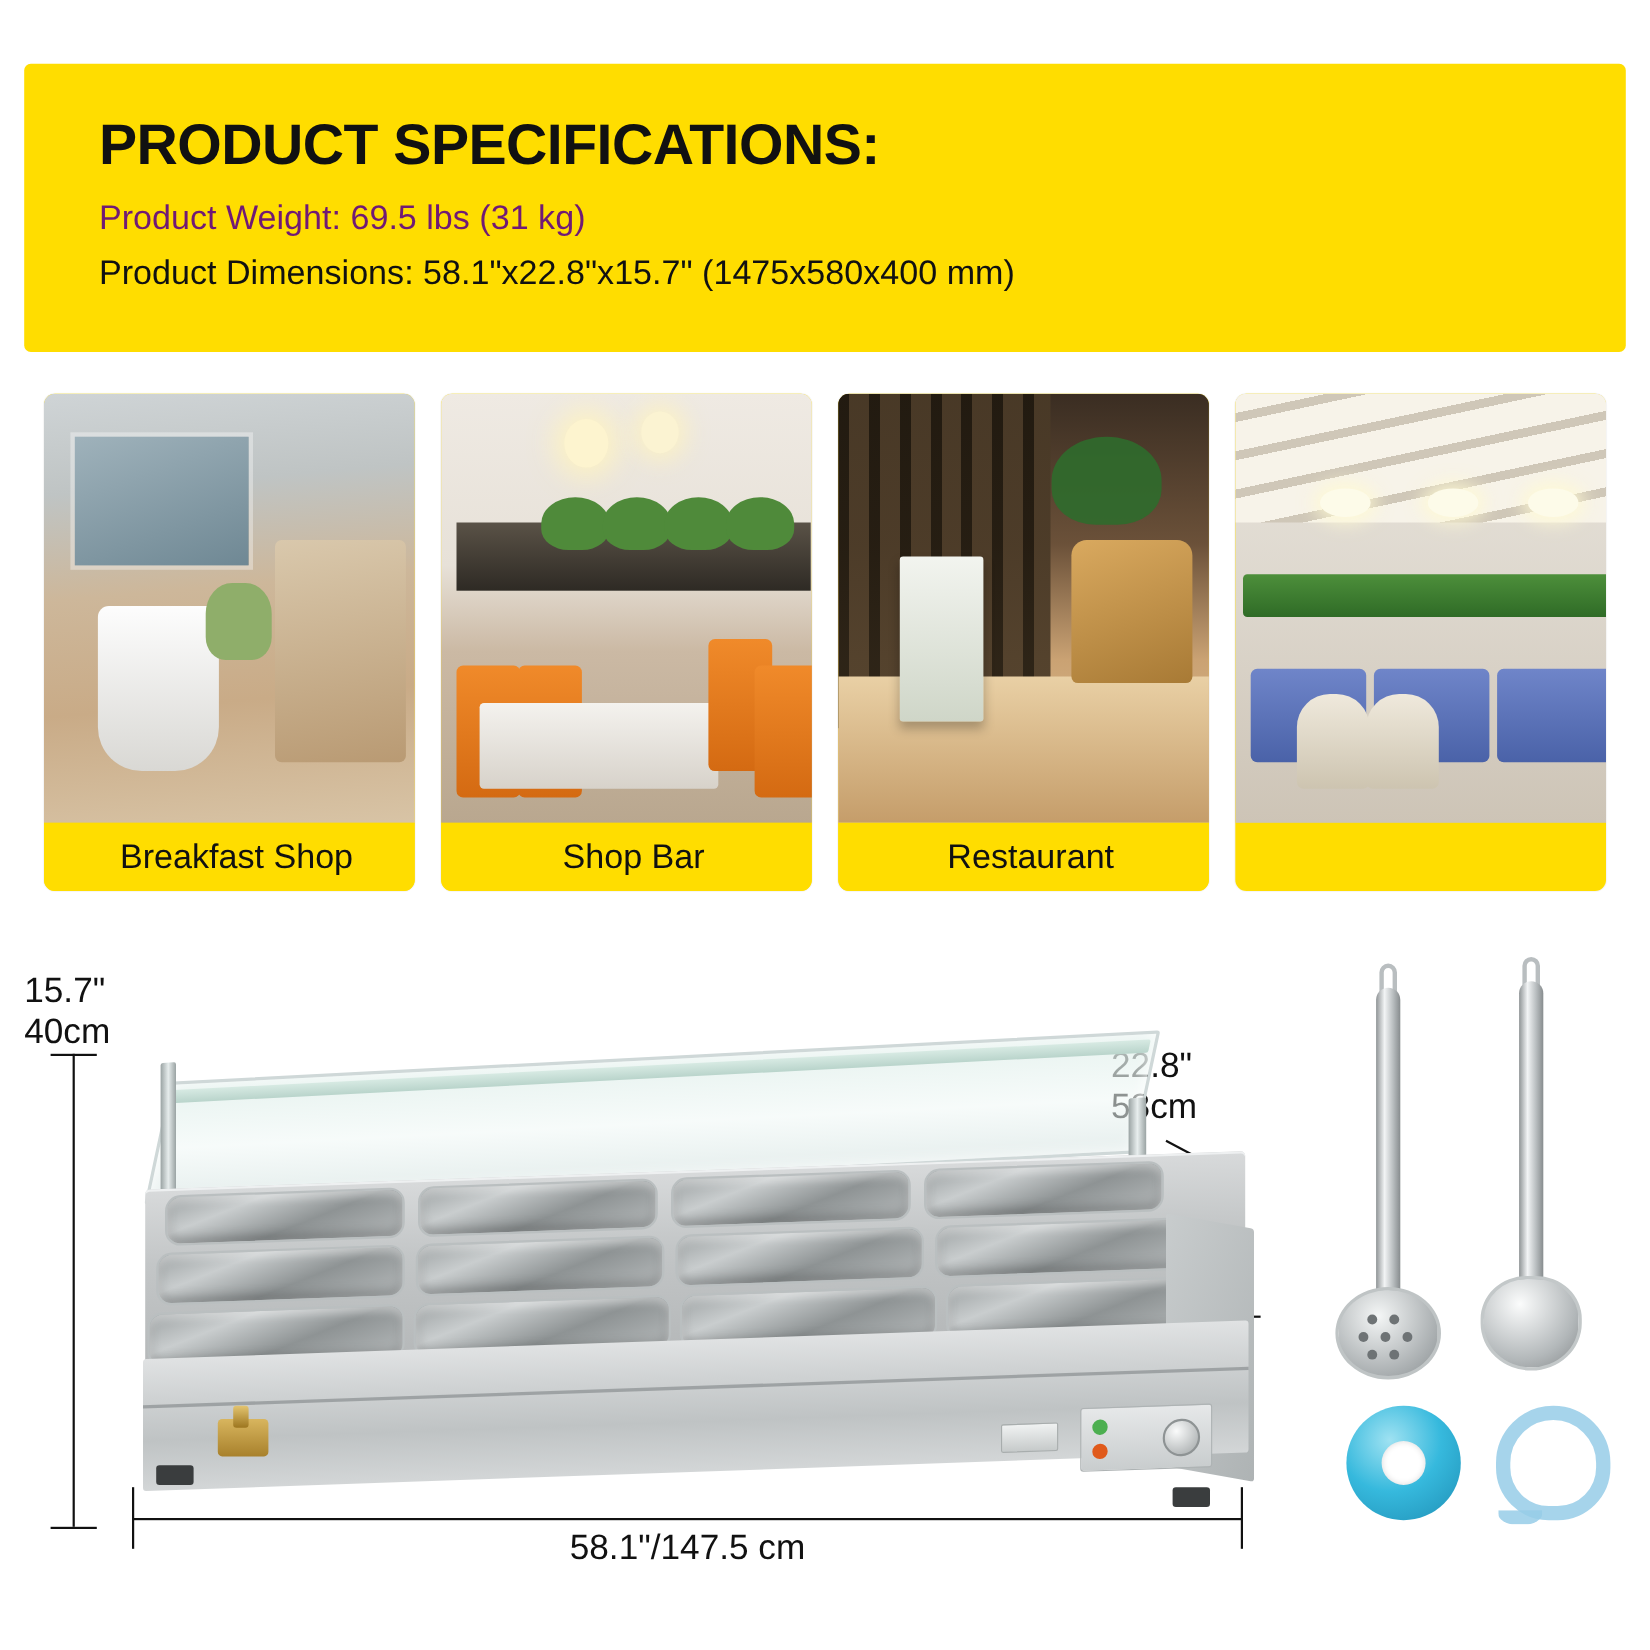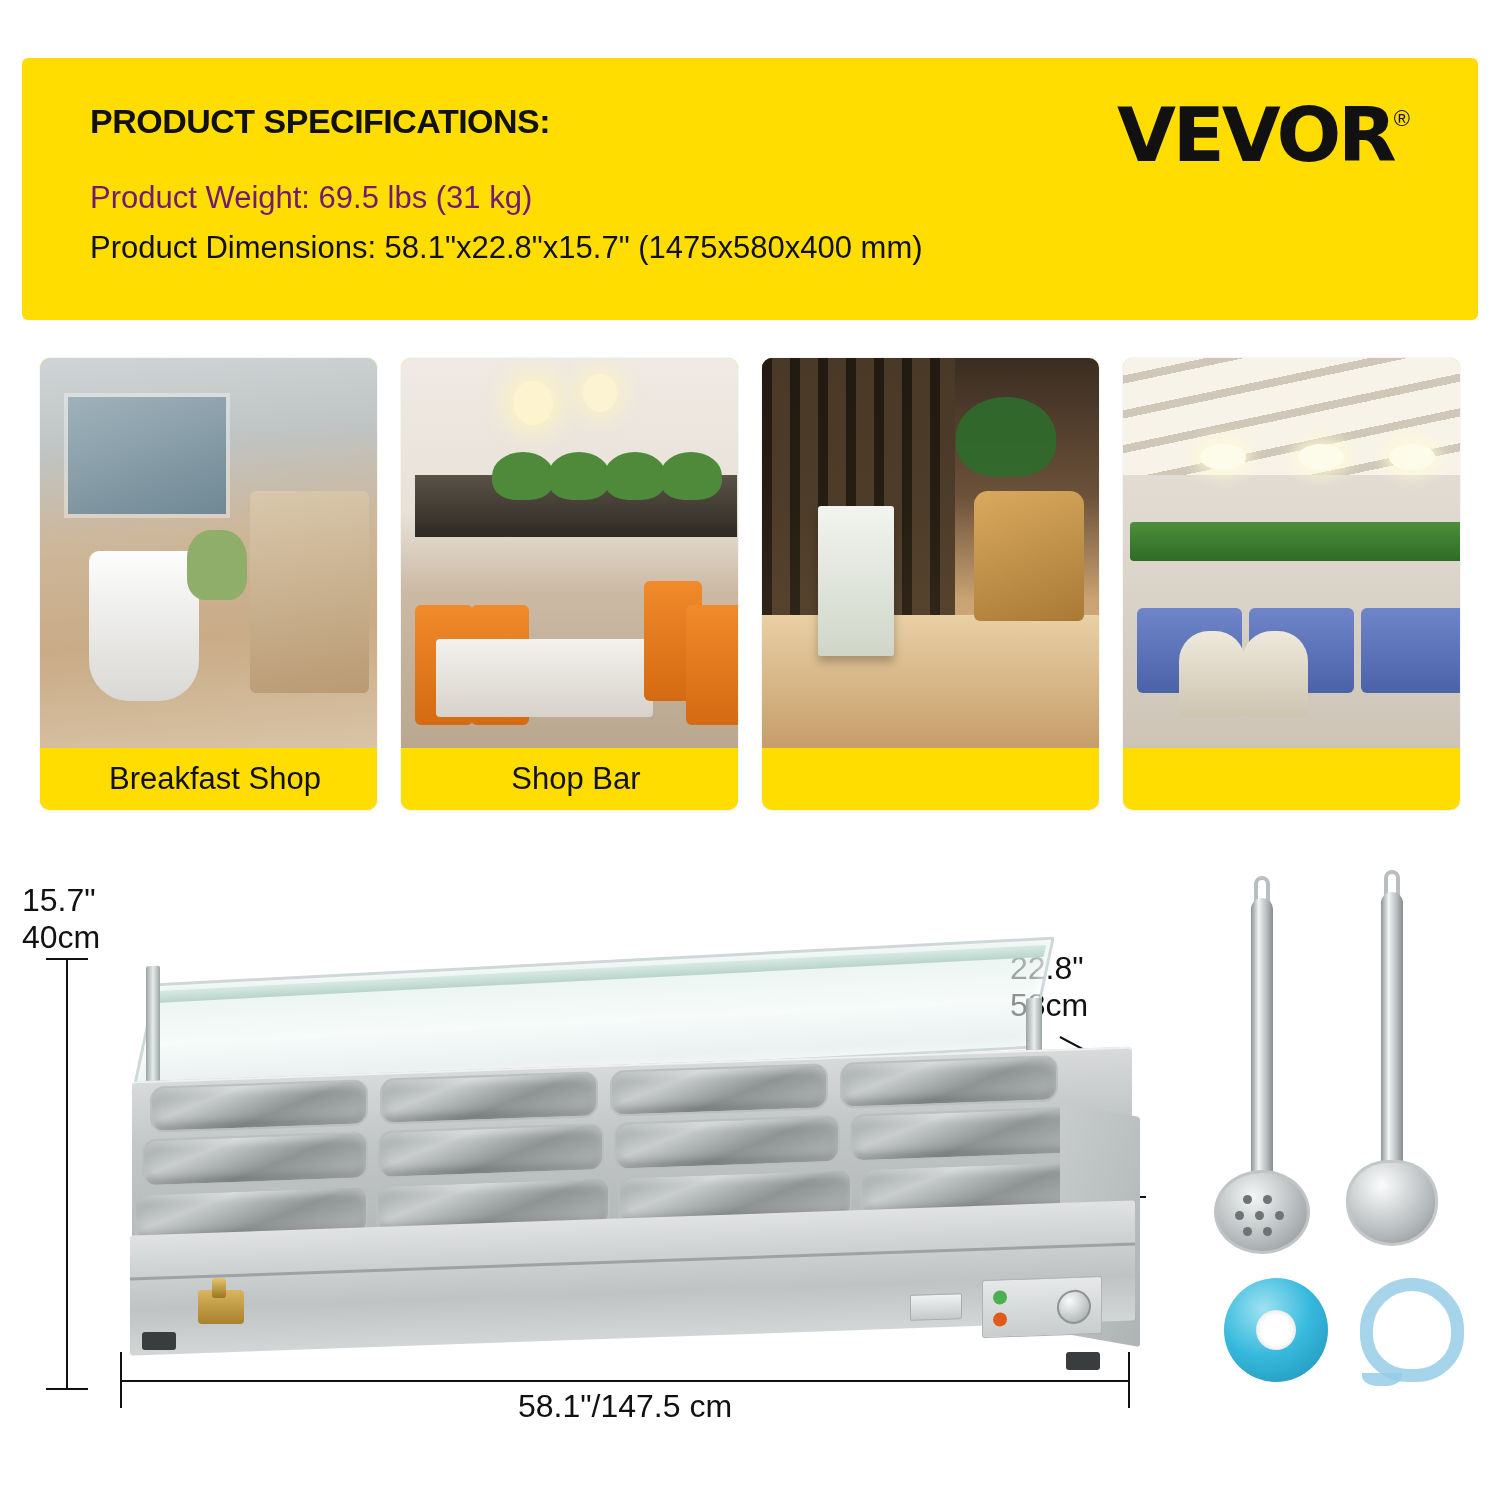--- a/index.html
+++ b/index.html
@@ -14,21 +14,21 @@
 
   
   .banner {
     position: absolute; left: 22px; top: 58px;
     width: 1456px; height: 262px;
     background: #FFDD00;
     border-radius: 6px;
   }
   .banner-title {
     position: absolute; left: 68px; top: 44px;
-    font-size: 34px; font-weight: bold; color: #111;
+    font-size: 52px; font-weight: bold; color: #111;
     letter-spacing: -0.5px;
   }
   .banner-line1 {
     position: absolute; left: 68px; top: 122px;
     font-size: 31px; color: #701a75;
   }
   .banner-line2 {
     position: absolute; left: 68px; top: 172px;
     font-size: 31px; color: #111;
   }
@@ -311,24 +311,20 @@
 </style>
 </head>
 <body>
 
 <div class="page">
 
   <div class="banner">
     <div class="banner-title">PRODUCT SPECIFICATIONS:</div>
     <div class="banner-line1">Product Weight: 69.5 lbs (31 kg)</div>
     <div class="banner-line2">Product Dimensions:  58.1"x22.8"x15.7" (1475x580x400 mm)</div>
-    <div class="brand">
-      <div class="brand-text">VEVOR</div>
-      <div class="brand-reg">®</div>
-    </div>
   </div>
 
   <div class="scenes">
 
     <div class="scene">
       <div class="scene-photo s1">
         <div class="prop-a"></div>
         <div class="prop-b"></div>
         <div class="prop-c"></div>
       </div>
@@ -354,20 +350,21 @@
     </div>
 
     <div class="scene">
       <div class="scene-photo s3">
         <div class="slats"></div>
         <div class="plant"></div>
         <div class="wood"></div>
         <div class="chair"></div>
         <div class="menu"></div>
       </div>
+      <div class="scene-caption">Restaurant</div>
     </div>
 
     <div class="scene">
       <div class="scene-photo s4">
         <div class="ceil"></div>
         <div class="lamp l1"></div>
         <div class="lamp l2"></div>
         <div class="lamp l3"></div>
         <div class="green"></div>
         <div class="booth b1"></div>

